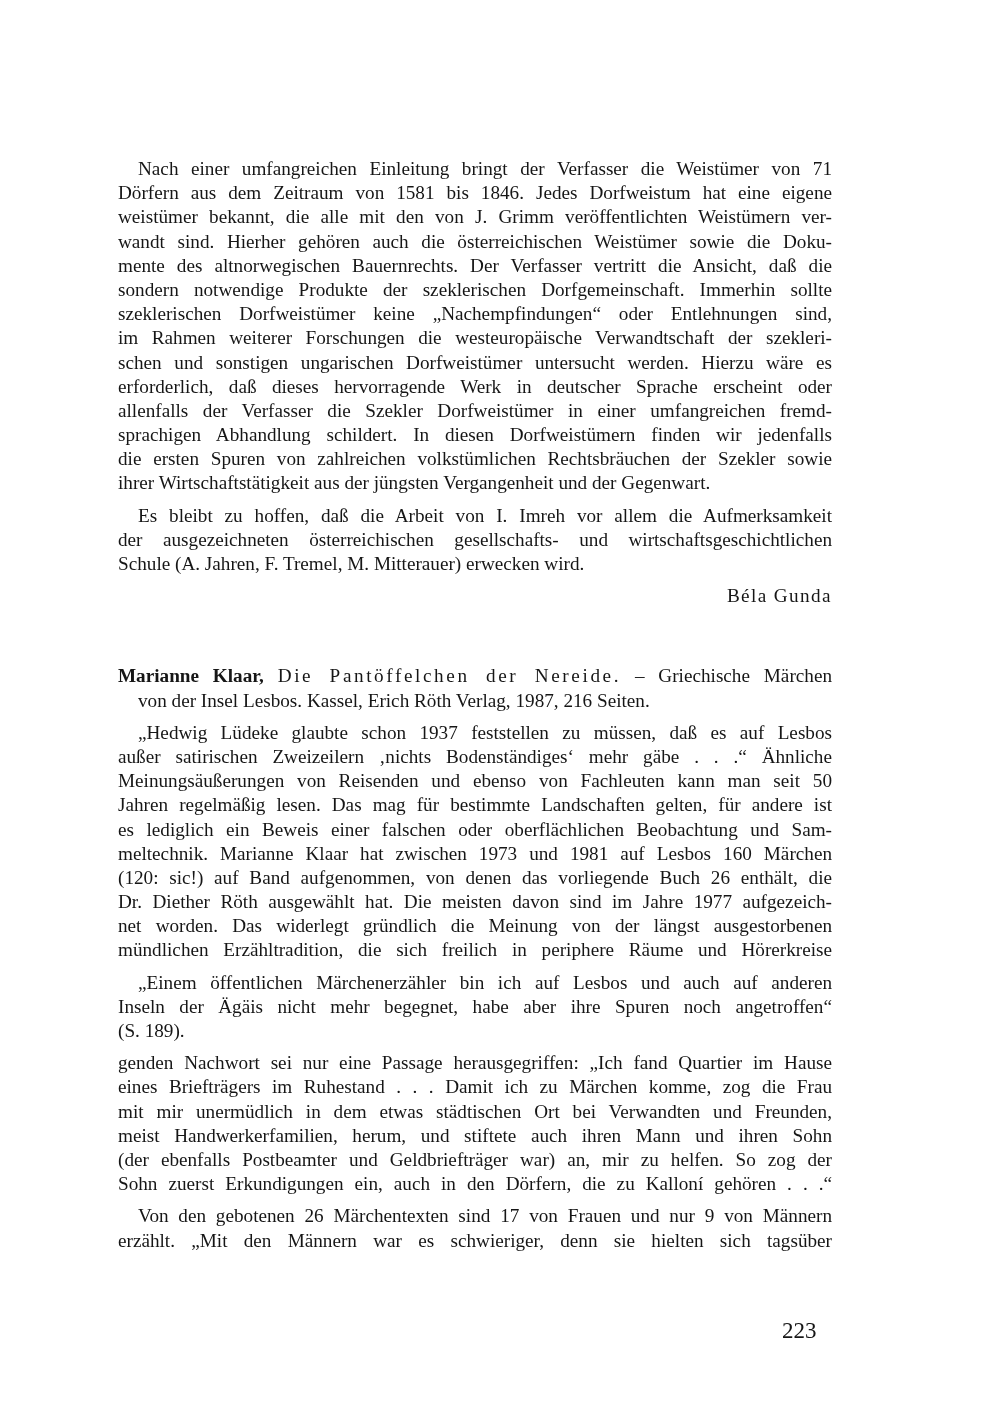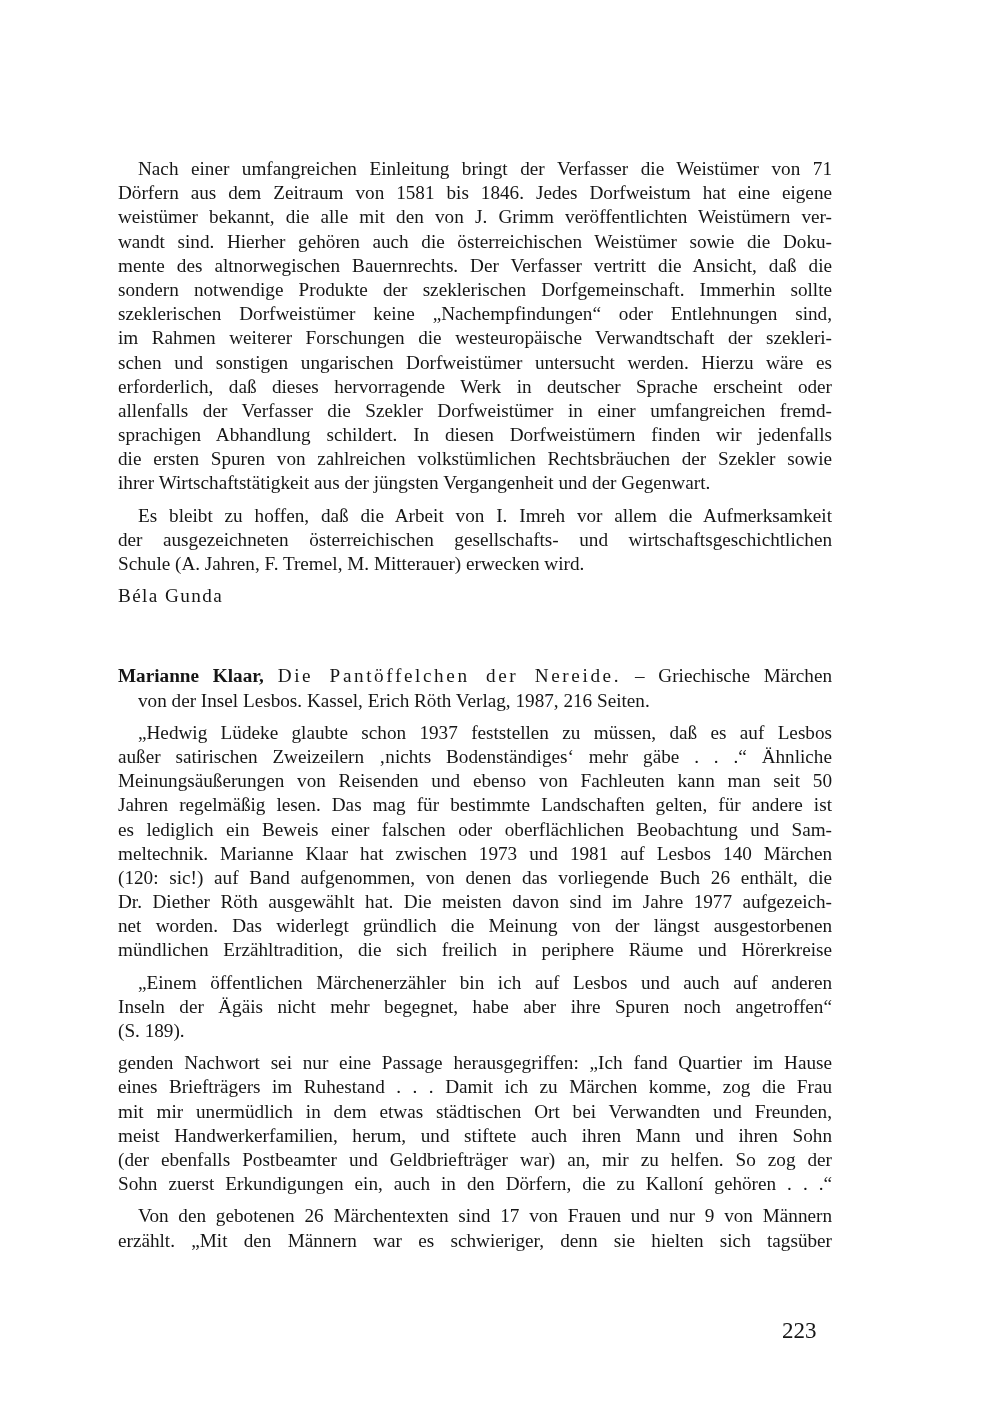--- a/index.html
+++ b/index.html
@@ -5,21 +5,21 @@
   html, body { margin:0; padding:0; background:#ffffff; }
   body { width:1000px; height:1418px; position:relative; overflow:hidden;
          font-family:"Liberation Serif", "DejaVu Serif", serif; color:#161616; }
   .page { position:absolute; left:118px; top:157px; width:714px; }
   .line { display:block; font-size:19.2px; line-height:24.2px; height:24.2px;
           white-space:nowrap; text-align:justify; text-align-last:justify; }
   .line.last { text-align:left; text-align-last:left; }
   .indent { padding-left:20px; }
   .hang { padding-left:20px; }
   .para-gap { height:8px; }
-  .signature { font-size:19.2px; line-height:24.2px; letter-spacing:1.4px; margin-top:8px; }
+  .signature { text-align:right; font-size:19.2px; line-height:24.2px; letter-spacing:1.4px; margin-top:8px; }
   .spaced { letter-spacing:2.6px; }
   .author { font-weight:bold;margin-top:44px; }
   .section2 { margin-top:56px; }
   .page-number { position:absolute; left:782px; top:1318px; font-size:23px;
                  font-family:"Liberation Serif", serif; }
 </style>
 </head>
 <body>
 
 <div class="page">
@@ -58,21 +58,21 @@
       </span>
       <span class="line last hang">von der Insel Lesbos. Kassel, Erich Röth Verlag, 1987, 216 Seiten.</span>
     </div>
     <div class="para-gap"></div>
     <div>
       <span class="line indent">„Hedwig Lüdeke glaubte schon 1937 feststellen zu müssen, daß es auf Lesbos</span>
       <span class="line">außer satirischen Zweizeilern ‚nichts Bodenständiges‘ mehr gäbe . . .“ Ähnliche</span>
       <span class="line">Meinungsäußerungen von Reisenden und ebenso von Fachleuten kann man seit 50</span>
       <span class="line">Jahren regelmäßig lesen. Das mag für bestimmte Landschaften gelten, für andere ist</span>
       <span class="line">es lediglich ein Beweis einer falschen oder oberflächlichen Beobachtung und Sam-</span>
-      <span class="line">meltechnik. Marianne Klaar hat zwischen 1973 und 1981 auf Lesbos 140 Märchen</span>
+      <span class="line">meltechnik. Marianne Klaar hat zwischen 1973 und 1981 auf Lesbos 160 Märchen</span>
       <span class="line">(120: sic!) auf Band aufgenommen, von denen das vorliegende Buch 26 enthält, die</span>
       <span class="line">Dr. Diether Röth ausgewählt hat. Die meisten davon sind im Jahre 1977 aufgezeich-</span>
       <span class="line">net worden. Das widerlegt gründlich die Meinung von der längst ausgestorbenen</span>
       <span class="line">mündlichen Erzähltradition, die sich freilich in periphere Räume und Hörerkreise</span>
     </div>
     <div class="para-gap"></div>
     <div>
       <span class="line indent">„Einem öffentlichen Märchenerzähler bin ich auf Lesbos und auch auf anderen</span>
       <span class="line">Inseln der Ägäis nicht mehr begegnet, habe aber ihre Spuren noch angetroffen“</span>
       <span class="line last">(S. 189).</span>

